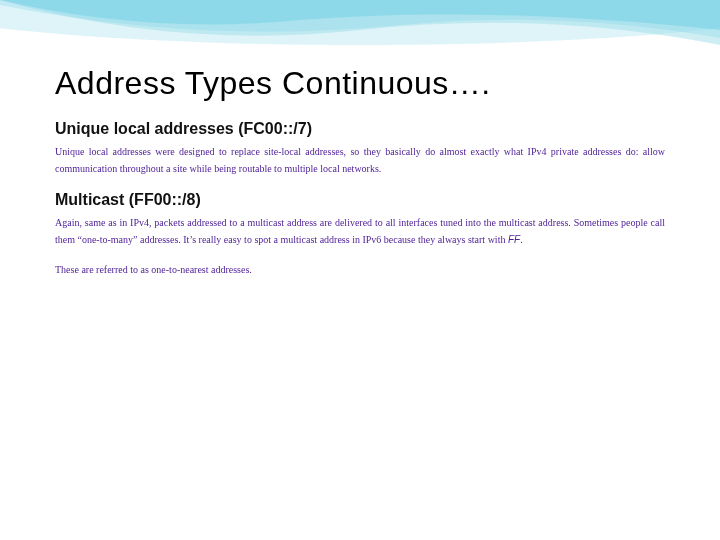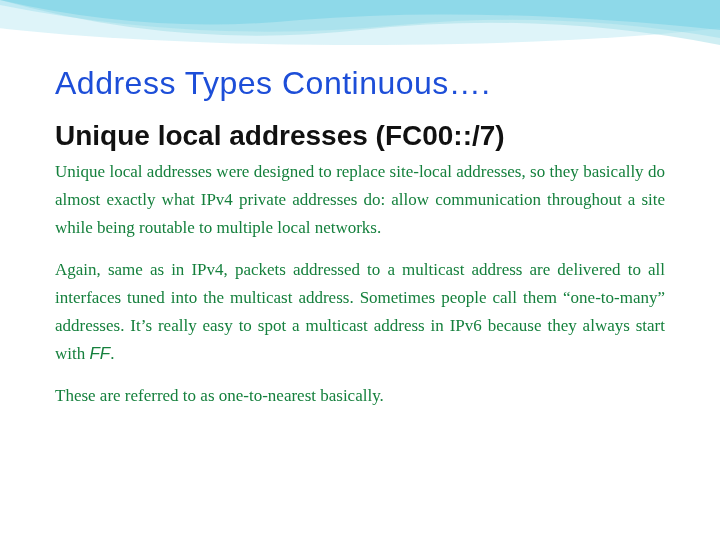--- a/index.html
+++ b/index.html
@@ -25,37 +25,37 @@
 
     .content-area {
       position: relative;
       padding: 65px 55px 20px 55px;
       z-index: 2;
     }
 
     .slide-title {
       font-size: 32px;
       font-weight: normal;
-      color: #1d4ed8;
+      color: #000000;
       margin-bottom: 18px;
       font-family: Arial, Helvetica, sans-serif;
       letter-spacing: 0.5px;
     }
 
     .section-heading {
-      font-size: 28px;
+      font-size: 16px;
       font-weight: bold;
       color: #111;
       margin-bottom: 6px;
       font-family: Arial, Helvetica, sans-serif;
     }
 
     .section-body {
-      font-size: 17px;
-      color: #15803d;
+      font-size: 10px;
+      color: #4c1d95;
       line-height: 1.65;
       margin-bottom: 14px;
       text-align: justify;
     }
 
     .section-body .mono {
       font-family: Liberation Sans, sans-serif;
       font-style: italic;
     }
   </style>
@@ -72,19 +72,20 @@
   </svg>
 </div>
 
 <div class="content-area">
 
   <h1 class="slide-title">Address Types Continuous….</h1>
 
   <h2 class="section-heading">Unique local addresses (FC00::/7)</h2>
   <p class="section-body">Unique local addresses were designed to replace site-local addresses, so they basically do almost exactly what IPv4 private addresses do: allow communication throughout a site while being routable to multiple local networks.</p>
 
+  <h2 class="section-heading">Multicast (FF00::/8)</h2>
   <p class="section-body">
     <span>Again, same as in IPv4, packets addressed to a multicast address are delivered to all interfaces tuned into the multicast address. Sometimes people call them “one-to-many” addresses. It’s really easy to spot a multicast address in IPv6 because they always start with </span><span class="mono">FF</span><span>.</span>
   </p>
 
-  <p class="section-body">These are referred to as one-to-nearest basically.</p>
+  <p class="section-body">These are referred to as one-to-nearest addresses.</p>
 
 </div>
 
 </body></html>

